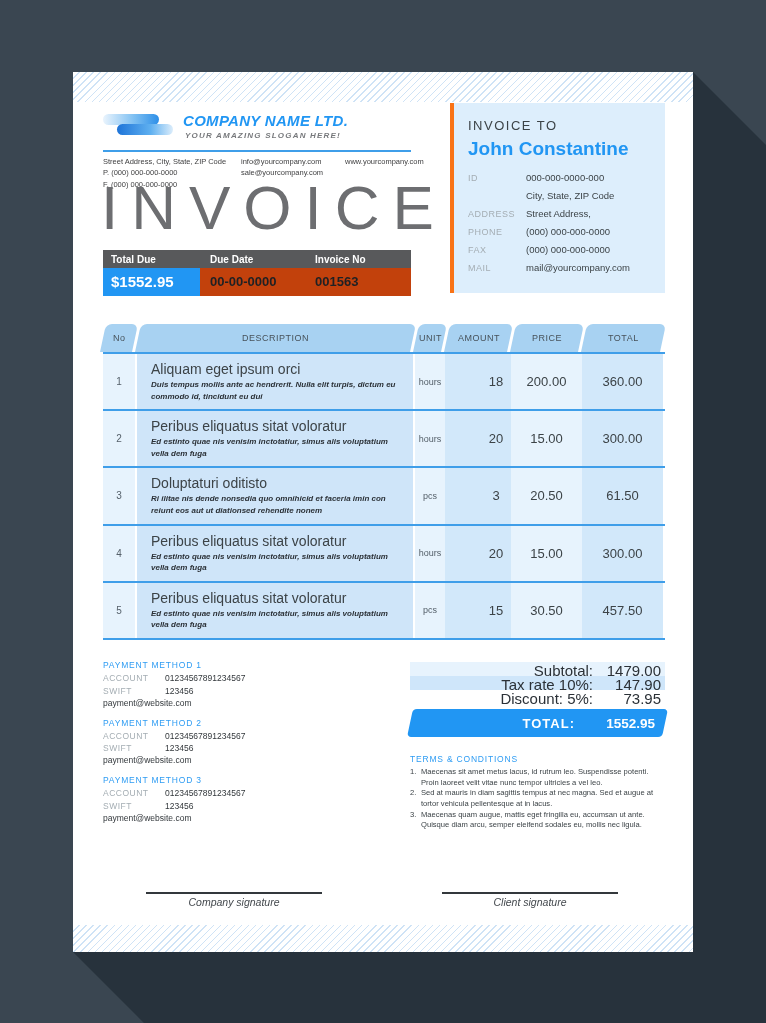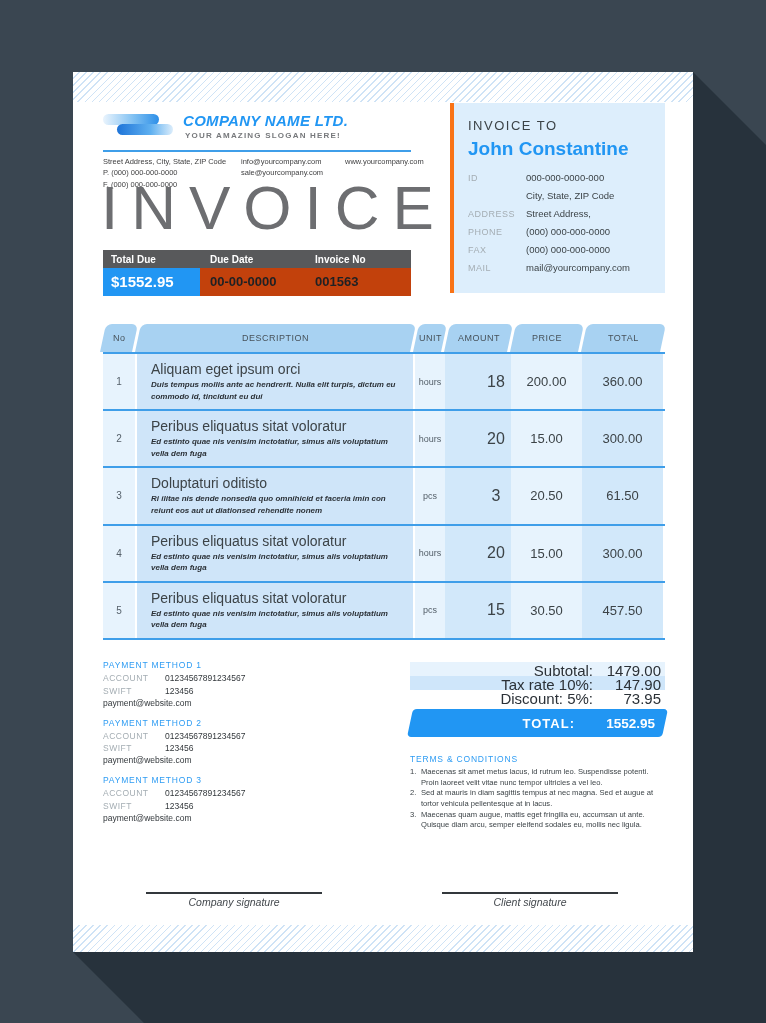--- a/index.html
+++ b/index.html
@@ -12,21 +12,21 @@
   .stripes.top { top:0; height:30px; }
   .stripes.bottom { bottom:0; height:27px; }
 
   
   .logo { position:absolute; left:30px; top:40px; width:80px; height:26px; }
   .logo .bar1 { position:absolute; left:0; top:2px; width:56px; height:11px; border-radius:6px;
     background:linear-gradient(90deg,#eaf4fd,#7fc0f2 55%,#2d8fe8); }
   .logo .bar2 { position:absolute; left:14px; top:12px; width:56px; height:11px; border-radius:6px;
     background:linear-gradient(90deg,#1e74d8,#5fb0f0 60%,#dcedfb); }
   .company-name { position:absolute; left:110px; top:40px; font-size:15px; font-weight:bold; font-style:italic; color:#2196f3; letter-spacing:0.3px; }
-  .company-slogan { position:absolute; left:112px; top:59px; font-size:8px; font-weight:bold; color:#77797c; letter-spacing:1.2px; }
+  .company-slogan { position:absolute; left:112px; top:59px; font-size:8px; font-weight:bold; font-style:italic; color:#77797c; letter-spacing:1.2px; }
   .header-rule { position:absolute; left:30px; top:78px; width:308px; height:2px; background:#3f9ee9; }
   .contact { position:absolute; top:84px; font-size:7.5px; color:#414142; line-height:1.5; }
   .contact.c1 { left:30px; } .contact.c2 { left:168px; } .contact.c3 { left:272px; }
   .invoice-title { position:absolute; left:28px; top:100px; font-size:62px; font-weight:300; color:#6d6e71; letter-spacing:13px; }
 
   
   .summary { position:absolute; left:30px; top:178px; width:308px; }
   .summary .hdr { display:flex; height:18px; background:#58595b; color:#ffffff; font-size:10px; font-weight:bold; align-items:center; }
   .summary .vals { display:flex; height:28px; background:#c2410c; }
   .s-c1 { width:97px; padding-left:8px; } .s-c2 { width:105px; padding-left:10px; } .s-c3 { width:106px; padding-left:10px; }
@@ -45,21 +45,21 @@
   
   .items { position:absolute; left:30px; top:252px; width:562px; }
   .thead { display:flex; height:30px; border-bottom:2px solid #3f9ee9; }
   .tab { background:#a8d2f2; border-radius:6px 6px 0 0; transform:skewX(-12deg); display:flex; align-items:center; justify-content:center; }
   .tab span { transform:skewX(12deg); font-size:9px; color:#47525a; letter-spacing:0.5px; }
   .trow { display:flex; align-items:stretch; border-bottom:2px solid #3f9ee9; min-height:56px; }
   .cell { display:flex; align-items:center; justify-content:center; }
   .c-no    { width:32px;  background:#e7f3fd; font-size:10px; color:#55606a; margin-right:2px; }
   .c-desc  { width:276px; background:#cfe5f9; margin-right:2px; flex-direction:column; align-items:flex-start; justify-content:center; padding:7px 14px; }
   .c-unit  { width:30px;  background:#e7f3fd; font-size:9px;  color:#55606a; }
-  .c-amt   { width:66px;  background:#d2e8fa; font-size:16px; color:#3c4347;padding-left:36px; }
+  .c-amt   { width:66px;  background:#d2e8fa; font-size:13px; color:#3c4347;padding-left:36px; }
   .c-price { width:71px;  background:#e7f3fd; font-size:13px; color:#3c4347; }
   .c-total { width:81px;  background:#d2e8fa; font-size:13px; color:#3c4347; }
   .h-no{width:32px;margin-right:3px;} .h-desc{width:275px;margin-right:3px;} .h-unit{width:28px;margin-right:3px;}
   .h-amt{width:63px;margin-right:3px;} .h-price{width:68px;margin-right:3px;} .h-total{width:79px;}
   .item-title { font-size:14px; color:#3c4347; }
   .item-sub { font-size:8px; font-weight:bold; font-style:italic; color:#2b3137; margin-top:2px; line-height:1.45; }
 
   
   .payments { position:absolute; left:30px; top:588px; width:200px; }
   .pm { margin-bottom:10px; }

